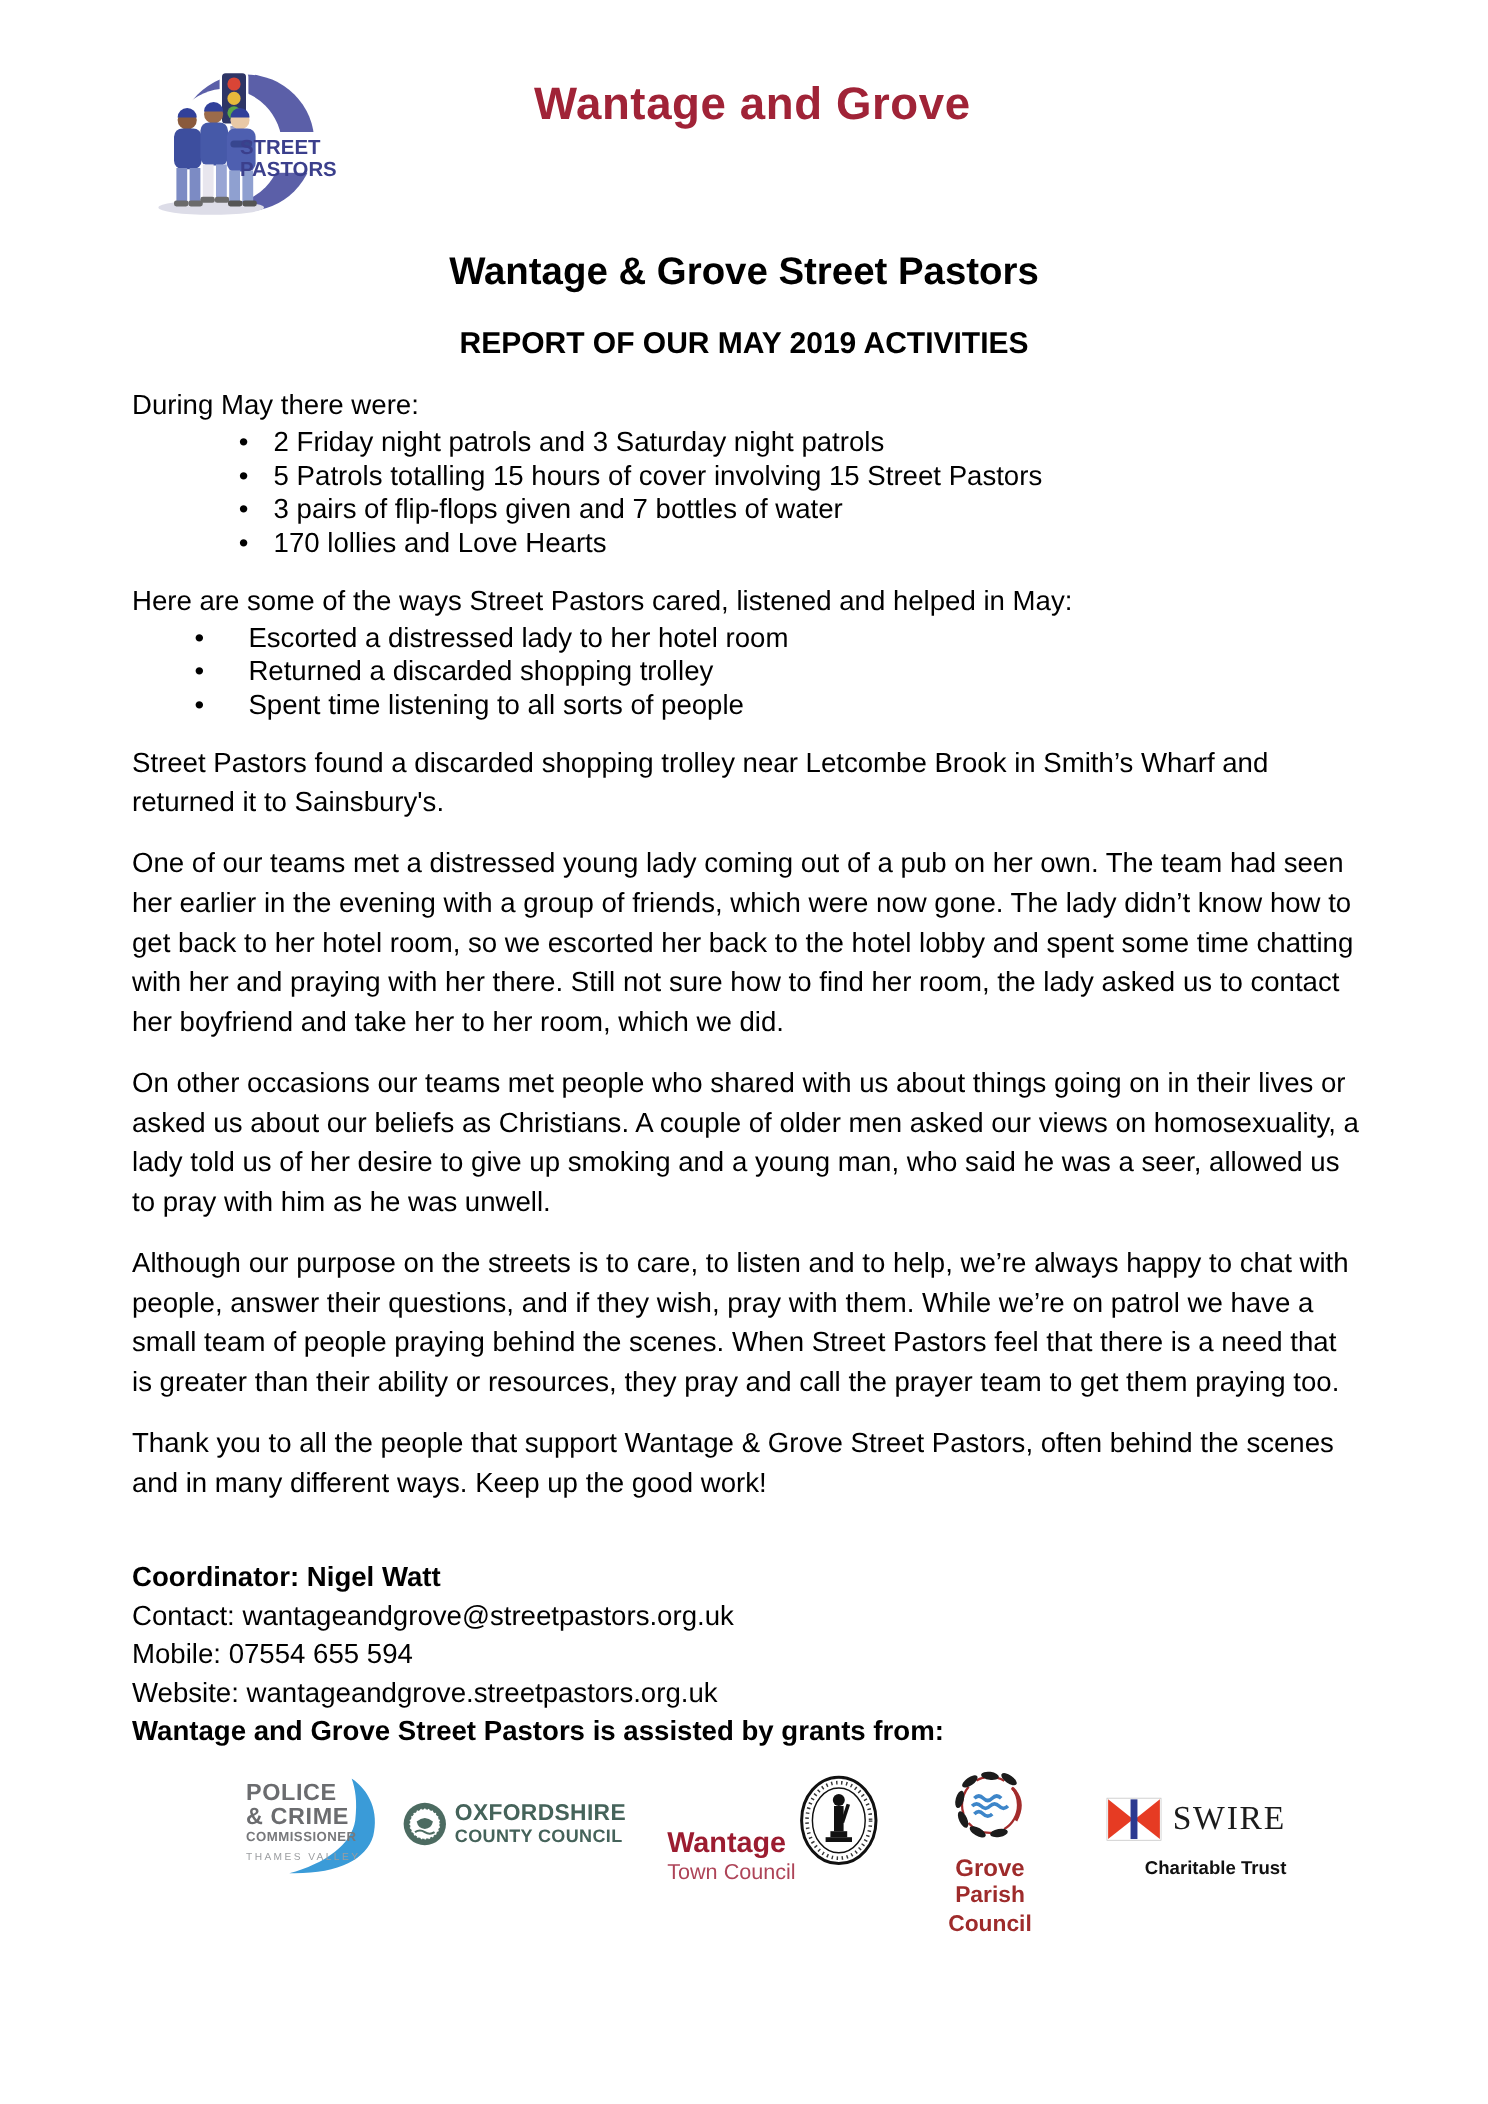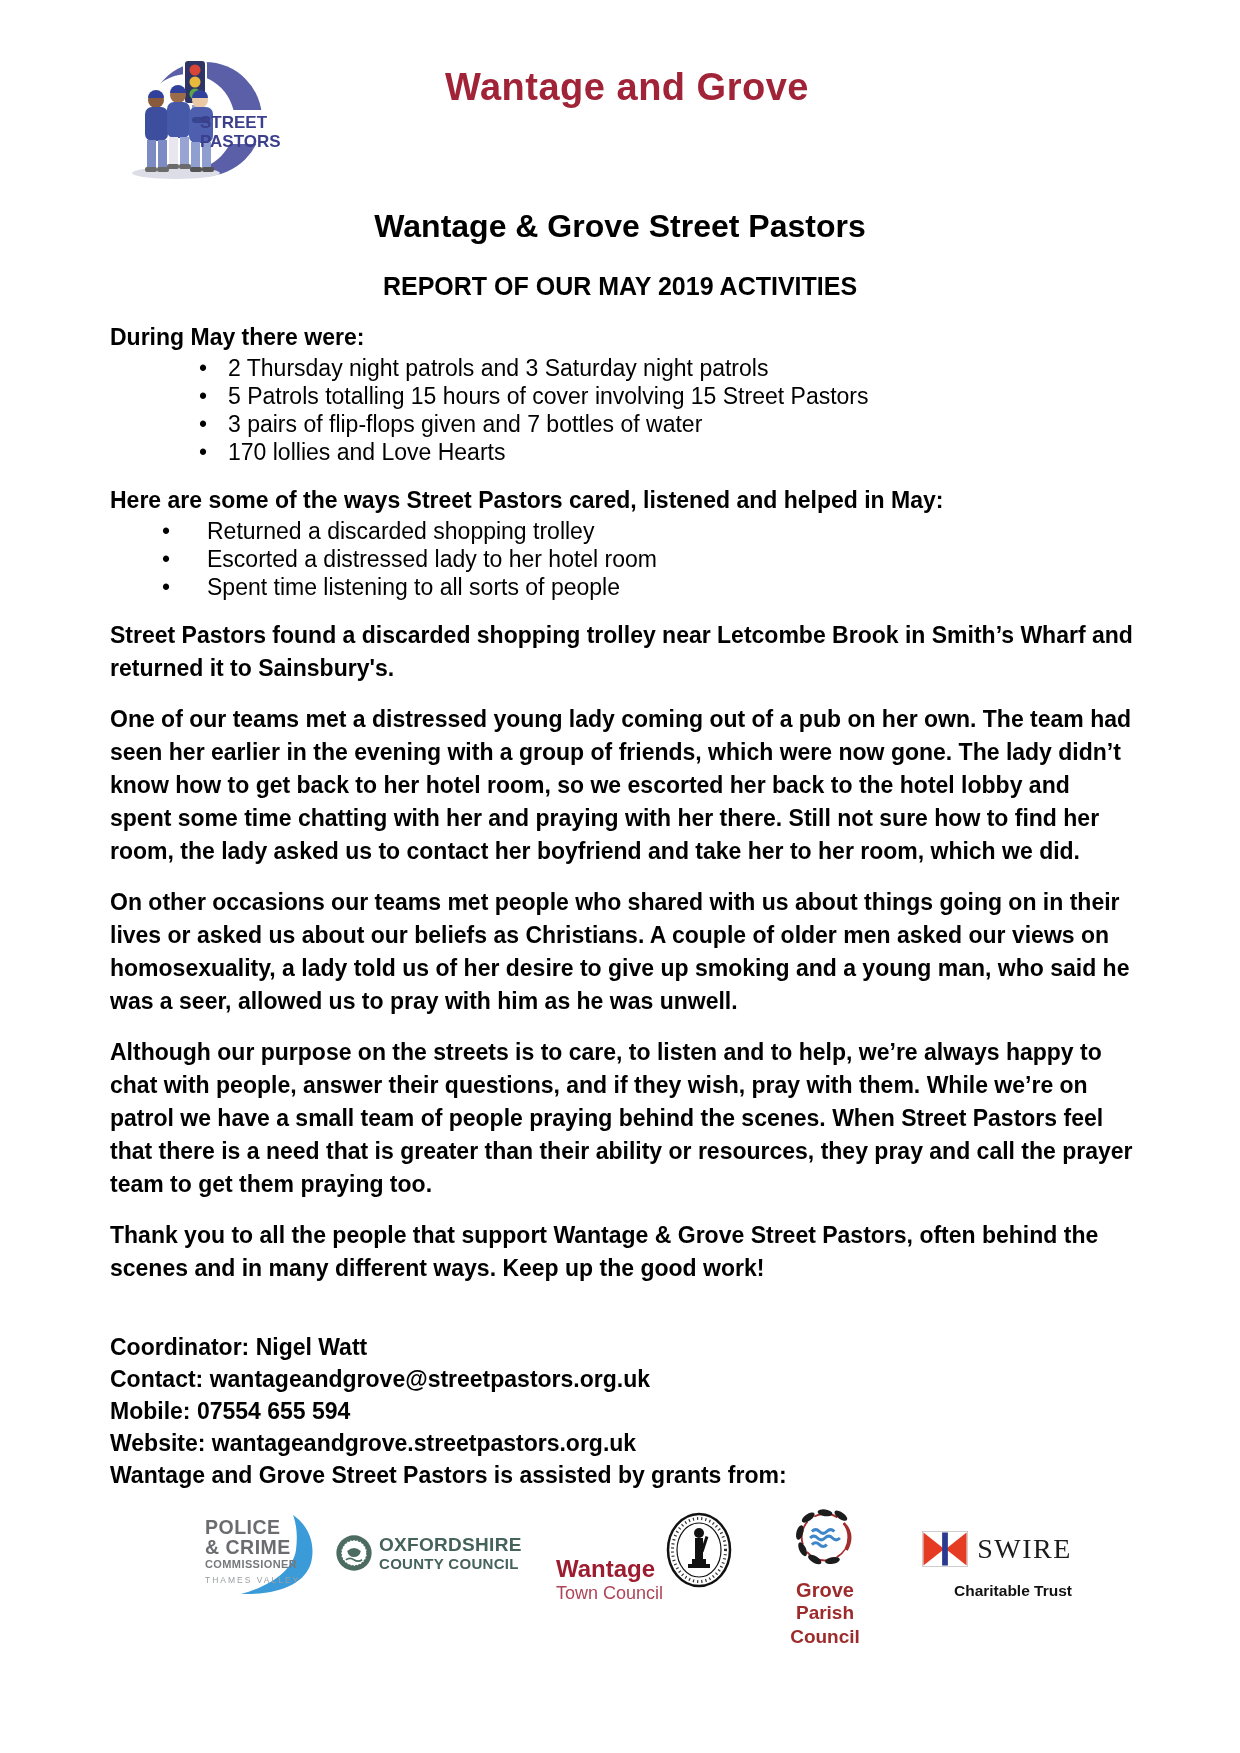--- a/index.html
+++ b/index.html
@@ -19,21 +19,21 @@
     display:inline-block;margin-top:1px;background:#3A3E8E;color:#fff;
     font-size:33px;font-weight:bold;letter-spacing:2.5px;line-height:40px;
     padding:1px 22px 3px;border:2px solid #fff;border-radius:7px;
     box-shadow:0 0 12px 5px rgba(128,148,205,.7);
   }
   
   .page-title{margin:24px 0 0;text-align:center;font-size:32px;line-height:38px;font-weight:bold;}
   .report-title{margin:26px 0 0;text-align:center;font-size:25px;line-height:30px;font-weight:bold;}
   
   .content{margin:20px 105px 0 110px;font-size:23px;line-height:33px;}
-  .content p{margin:0;font-weight:bold;}
+  .content p{margin:0;}
   .list{list-style:none;margin:0;padding:0;line-height:28px;}
   .list li{position:relative;}
   .list1 li{padding-left:118px;}
   .list1 li::before{content:"\2022";position:absolute;left:89px;}
   .list2 li{padding-left:97px;}
   .list2 li::before{content:"\2022";position:absolute;left:52px;}
   .gap{margin-top:18px !important;}
   .para{margin-top:18px !important;}
   .bold{font-weight:bold;}
   .contact{margin-top:46px;line-height:32px;}
@@ -124,30 +124,30 @@
     </div>
   </div>
 
   <h1 class="page-title">Wantage &amp; Grove Street Pastors</h1>
   <h2 class="report-title">REPORT OF OUR MAY 2019 ACTIVITIES</h2>
 
   <div class="content">
 
     <p class="lead">During May there were:</p>
     <ul class="list list1">
-      <li>2 Thursday night patrols and 3 Saturday night patrols</li>
+      <li>2 Friday night patrols and 3 Saturday night patrols</li>
       <li>5 Patrols totalling 15 hours of cover involving 15 Street Pastors</li>
       <li>3 pairs of flip-flops given and 7 bottles of water</li>
       <li>170 lollies and Love Hearts</li>
     </ul>
 
     <p class="lead gap">Here are some of the ways Street Pastors cared, listened and helped in May:</p>
     <ul class="list list2">
+      <li>Escorted a distressed lady to her hotel room</li>
       <li>Returned a discarded shopping trolley</li>
-      <li>Escorted a distressed lady to her hotel room</li>
       <li>Spent time listening to all sorts of people</li>
     </ul>
 
     <p class="para">Street Pastors found a discarded shopping trolley near Letcombe Brook in Smith’s Wharf and returned it to Sainsbury's.</p>
     <p class="para">One of our teams met a distressed young lady coming out of a pub on her own. The team had seen her earlier in the evening with a group of friends, which were now gone. The lady didn’t know how to get back to her hotel room, so we escorted her back to the hotel lobby and spent some time chatting with her and praying with her there. Still not sure how to find her room, the lady asked us to contact her boyfriend and take her to her room, which we did.</p>
     <p class="para">On other occasions our teams met people who shared with us about things going on in their lives or asked us about our beliefs as Christians. A couple of older men asked our views on homosexuality, a lady told us of her desire to give up smoking and a young man, who said he was a seer, allowed us to pray with him as he was unwell.</p>
     <p class="para">Although our purpose on the streets is to care, to listen and to help, we’re always happy to chat with people, answer their questions, and if they wish, pray with them. While we’re on patrol we have a small team of people praying behind the scenes. When Street Pastors feel that there is a need that is greater than their ability or resources, they pray and call the prayer team to get them praying too.</p>
     <p class="para">Thank you to all the people that support Wantage &amp; Grove Street Pastors, often behind the scenes and in many different ways. Keep up the good work!</p>
 
     <div class="contact">

